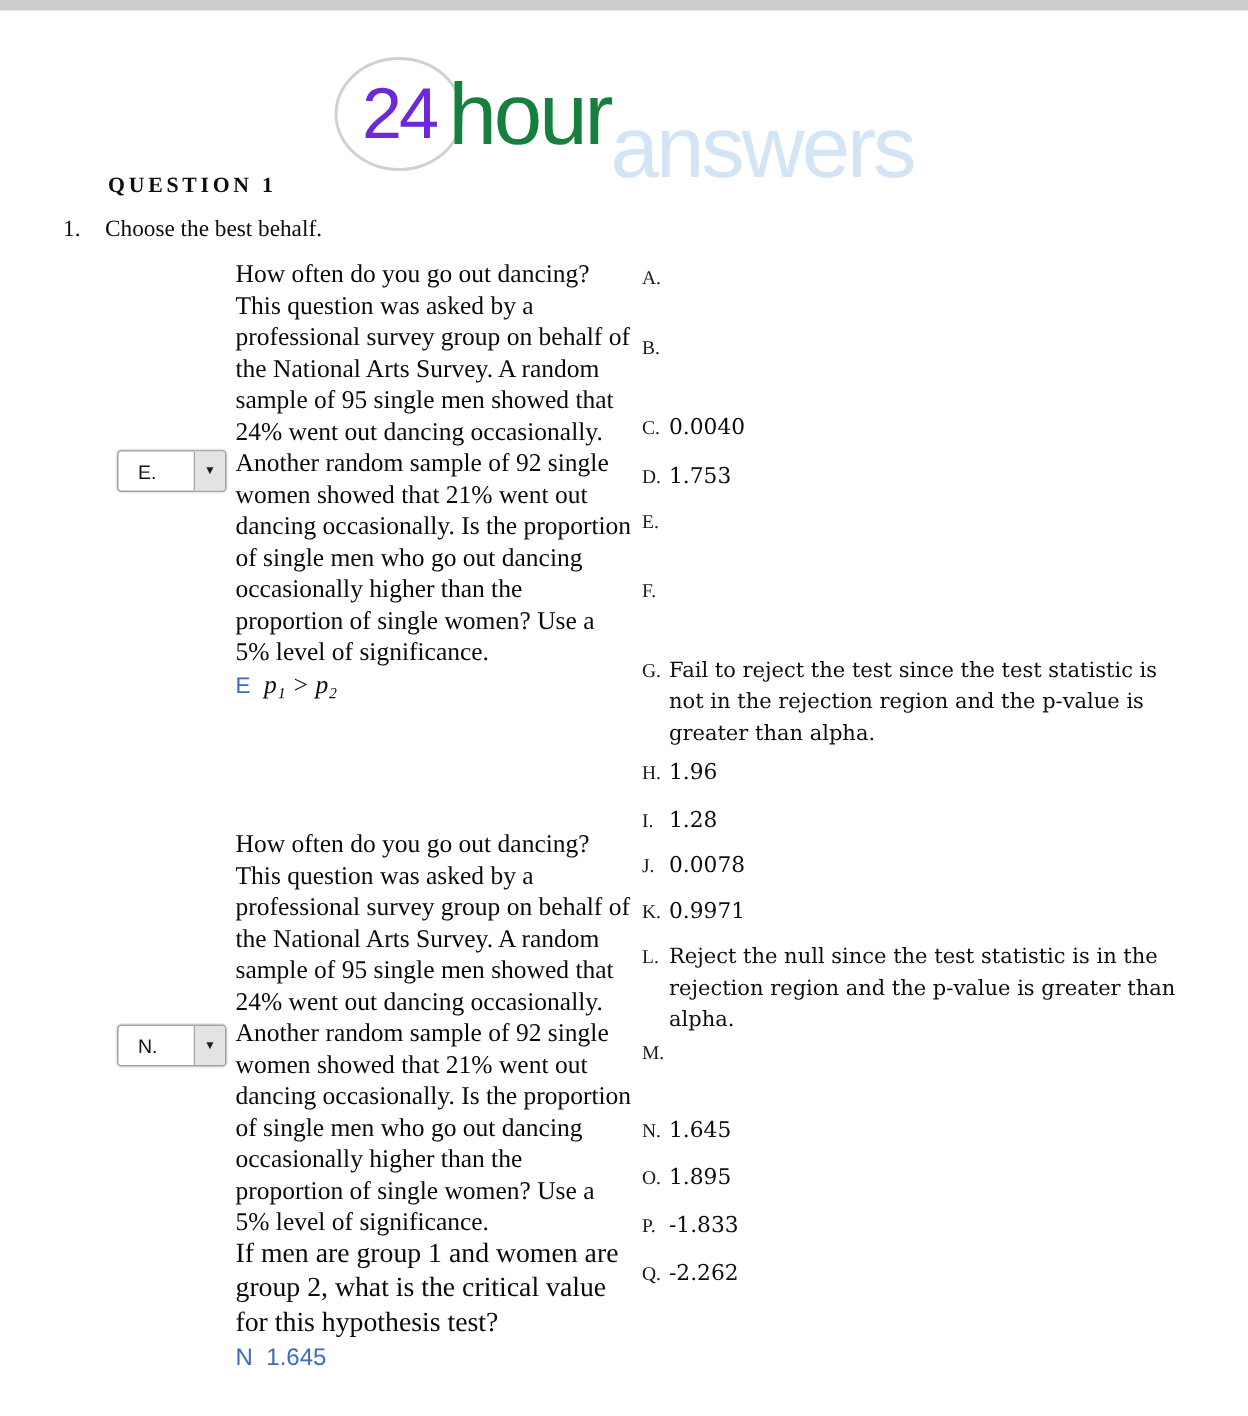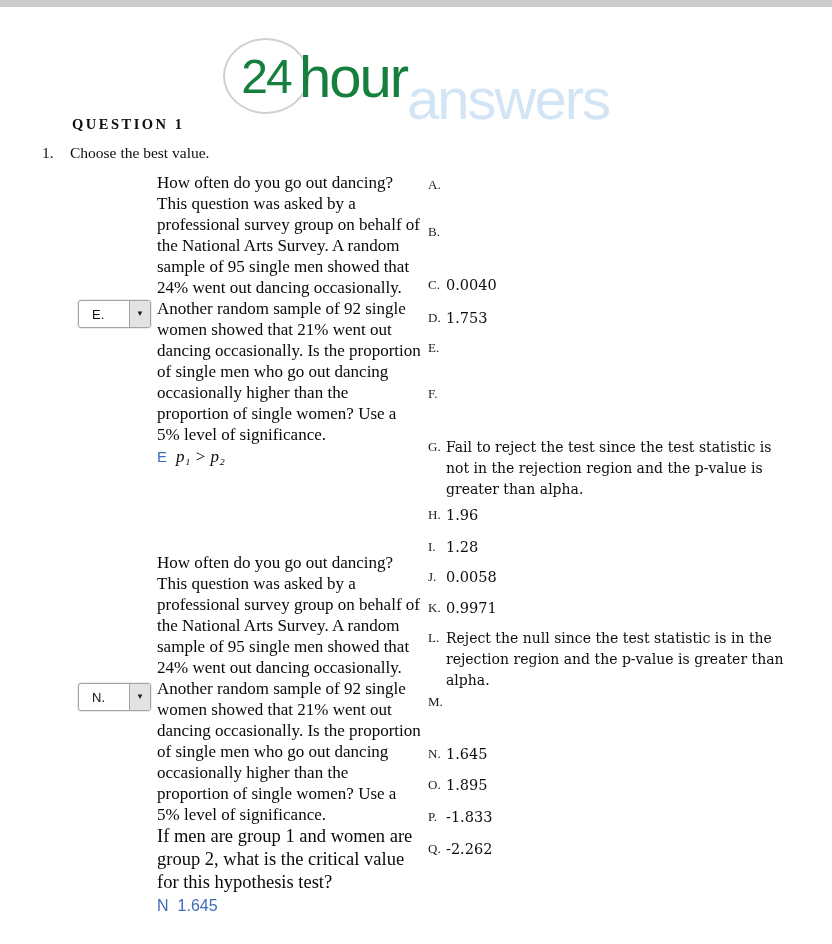--- a/index.html
+++ b/index.html
@@ -1,21 +1,21 @@
 <!DOCTYPE html>
 <html><head>
 <meta charset="utf-8">
 <style>
   * { margin:0; padding:0; box-sizing:border-box; }
   html,body { width:832px; height:944px; background:#ffffff; font-family:"Liberation Serif", serif; color:#111; overflow:hidden; }
   .topbar { position:absolute; left:0; top:0; width:832px; height:7px; background:#cdcdcd; }
 
   
   .logo { position:absolute; left:0; top:20px; width:832px; display:flex; justify-content:center; align-items:center; font-family:"Liberation Sans", sans-serif; }
-  .logo-circle { width:86px; height:76px; border:2px solid #d0d0d0; border-radius:50%; display:flex; align-items:center; justify-content:center; font-size:48px; letter-spacing:-2px; color:#15803d; margin-right:-10px; background:#fff; }
+  .logo-circle { width:86px; height:76px; border:2px solid #d0d0d0; border-radius:50%; display:flex; align-items:center; justify-content:center; font-size:48px; letter-spacing:-2px; color:#6d28d9; margin-right:-10px; background:#fff; }
   .logo-hour { font-size:58px; letter-spacing:-2px; color:#15803d; }
   .logo-answers { font-size:58px; letter-spacing:-2px; color:#d3e5f5;margin-top:45px; }
 
   
   .q-header { position:absolute; left:72px; top:116px; font-size:14.5px; font-weight:bold; letter-spacing:2.5px; color:#0d0d0d; }
   .instruction-row { position:absolute; left:42px; top:144px; display:flex; font-size:15.5px; color:#0d0d0d; }
   .instruction-row .num { width:28px; }
 
   
   .qa { position:absolute; left:0; top:172px; width:832px; height:772px; }
@@ -54,21 +54,21 @@
       <span>24</span>
     </span>
   <span class="logo-hour">hour</span>
   <span class="logo-answers">answers</span>
 </div>
 
 <div class="q-header">QUESTION 1</div>
 
 <div class="instruction-row">
   <span class="num">1.</span>
-  <span>Choose the best value.</span>
+  <span>Choose the best behalf.</span>
 </div>
 
 <div class="qa">
 
   <div class="dropdown dd1">
     <span class="dd-value">E.</span>
     <span class="dd-btn">
       <span class="dd-arrow">▼</span>
     </span>
   </div>
@@ -129,21 +129,21 @@
     <div class="option" style="top:330px;">
         <span class="opt-letter">H.</span>
         <span class="opt-text val">1.96</span>
       </div>
     <div class="option" style="top:362px;">
         <span class="opt-letter">I.</span>
         <span class="opt-text val">1.28</span>
       </div>
     <div class="option" style="top:392px;">
         <span class="opt-letter">J.</span>
-        <span class="opt-text val">0.0058</span>
+        <span class="opt-text val">0.0078</span>
       </div>
     <div class="option" style="top:423px;">
         <span class="opt-letter">K.</span>
         <span class="opt-text val">0.9971</span>
       </div>
     <div class="option" style="top:453px;">
         <span class="opt-letter">L.</span>
         <span class="opt-text">Reject the null since the test statistic is in the rejection region and the p-value is greater than alpha.</span>
       </div>
     <div class="option" style="top:517px;">

